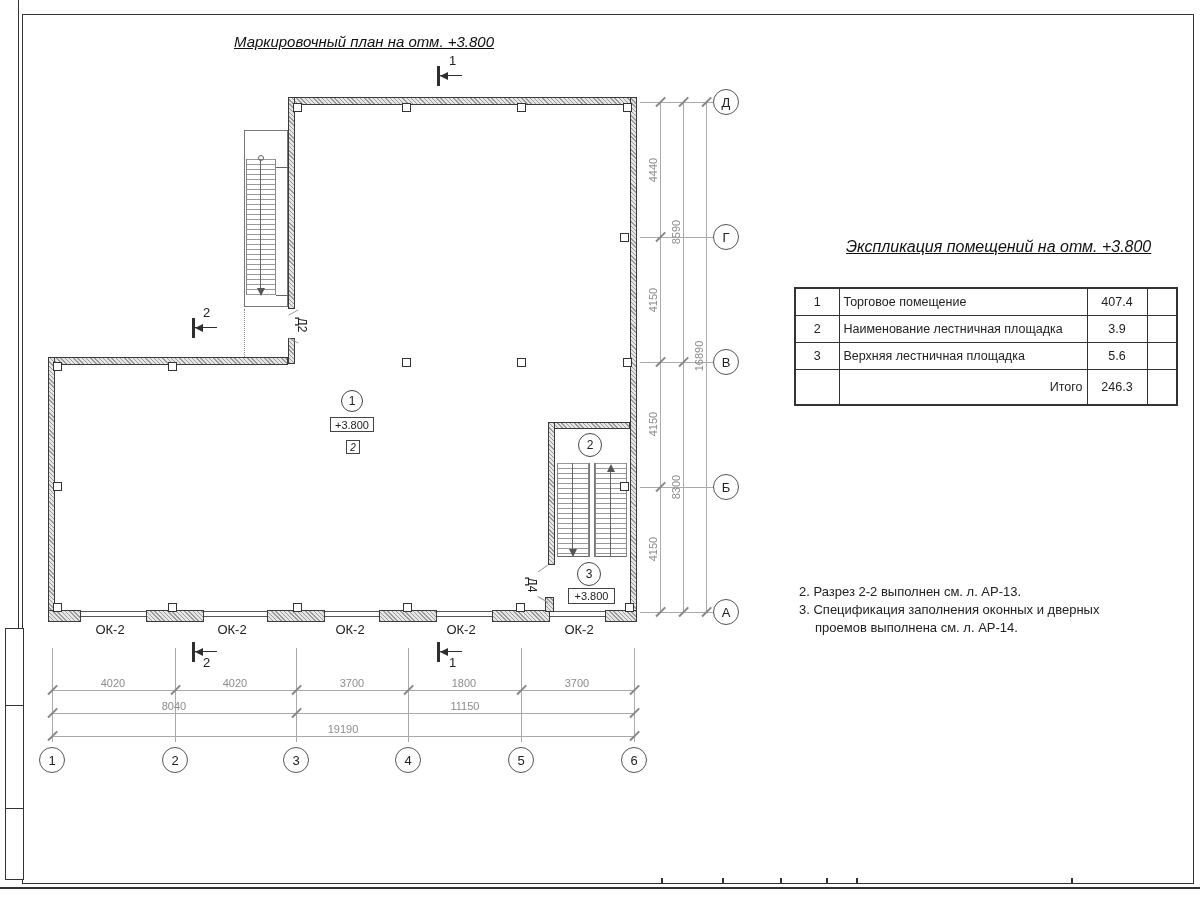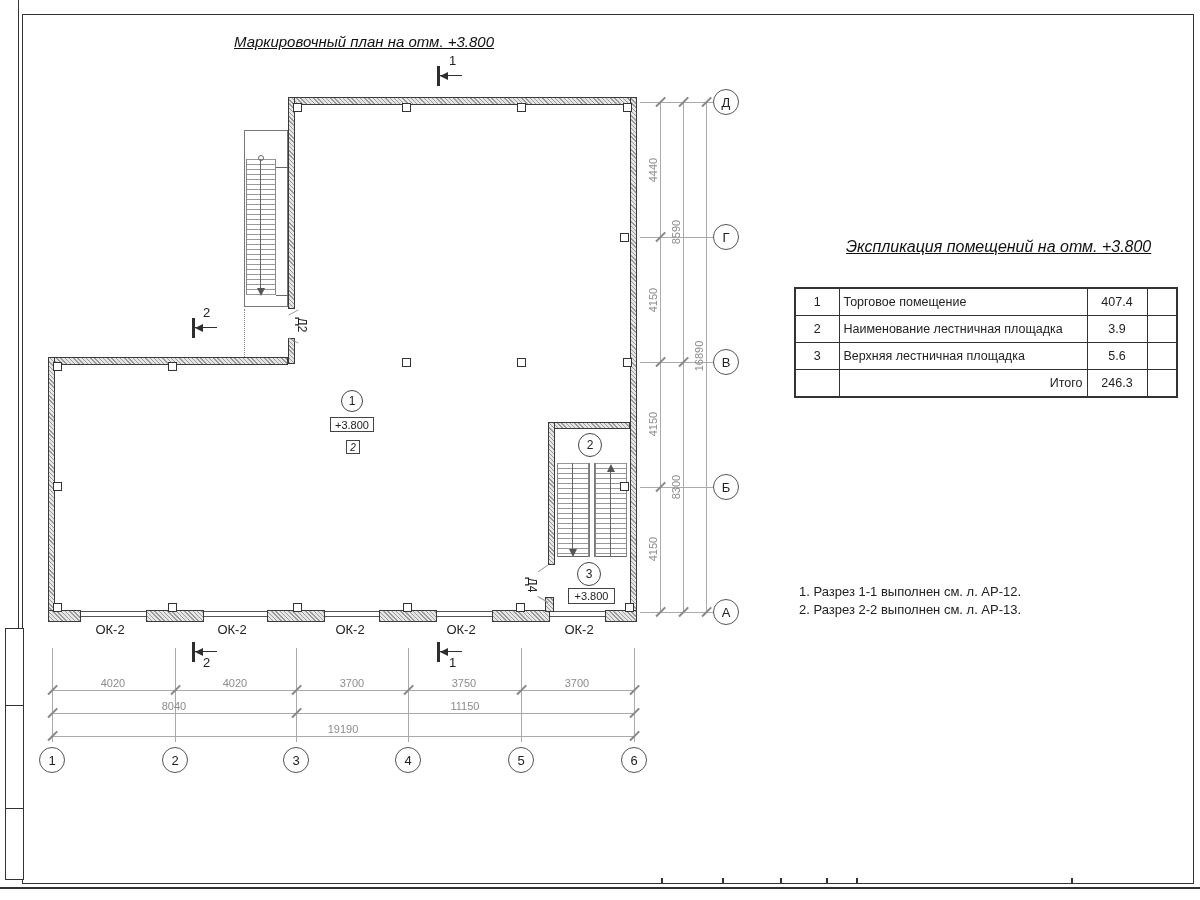--- a/index.html
+++ b/index.html
@@ -223,21 +223,21 @@
   <div class="tick" style="left:628px;top:689px;"></div>
   <div class="tick" style="left:46px;top:712px;"></div>
   <div class="tick" style="left:290px;top:712px;"></div>
   <div class="tick" style="left:628px;top:712px;"></div>
   <div class="tick" style="left:46px;top:735px;"></div>
   <div class="tick" style="left:628px;top:735px;"></div>
 
   <div class="dimtxt" style="left:93px;top:677px;width:40px;">4020</div>
   <div class="dimtxt" style="left:215px;top:677px;width:40px;">4020</div>
   <div class="dimtxt" style="left:332px;top:677px;width:40px;">3700</div>
-  <div class="dimtxt" style="left:444px;top:677px;width:40px;">3750</div>
+  <div class="dimtxt" style="left:444px;top:677px;width:40px;">1800</div>
   <div class="dimtxt" style="left:557px;top:677px;width:40px;">3700</div>
   <div class="dimtxt" style="left:154px;top:700px;width:40px;">8040</div>
   <div class="dimtxt" style="left:443px;top:700px;width:44px;">11150</div>
   <div class="dimtxt" style="left:321px;top:723px;width:44px;">19190</div>
 
   <div class="axis" style="left:39px;top:747px;">1</div>
   <div class="axis" style="left:162px;top:747px;">2</div>
   <div class="axis" style="left:283px;top:747px;">3</div>
   <div class="axis" style="left:395px;top:747px;">4</div>
   <div class="axis" style="left:508px;top:747px;">5</div>
@@ -262,27 +262,28 @@
       <td>Наименование лестничная площадка</td>
       <td style="text-align:center;">3.9</td>
       <td></td>
     </tr>
     <tr style="height:27px;">
       <td style="text-align:center;">3</td>
       <td>Верхняя лестничная площадка</td>
       <td style="text-align:center;">5.6</td>
       <td></td>
     </tr>
-    <tr style="height:28px;">
+    <tr style="height:36px;">
       <td></td>
       <td style="text-align:right;">Итого</td>
       <td style="text-align:center;">246.3</td>
       <td></td>
     </tr>
   </tbody>
     </table>
 
   <div class="notes">
-    <div>1. Разрез 1-1 выполнен см. л. АР-12.</div>
     <div>2. Разрез 2-2 выполнен см. л. АР-13.</div>
+    <div>3. Спецификация заполнения оконных и дверных</div>
+    <div style="padding-left:16px;">проемов выполнена см. л. АР-14.</div>
   </div>
 
 </div>
 
 </body></html>

